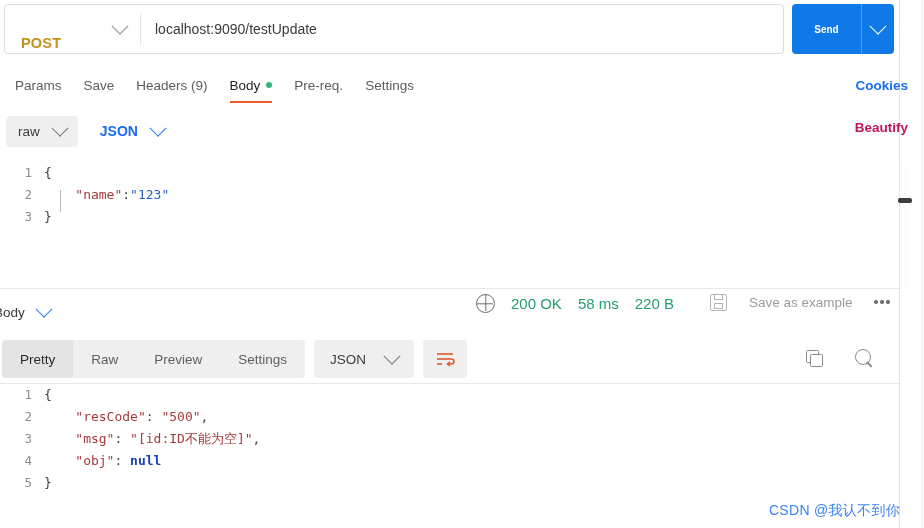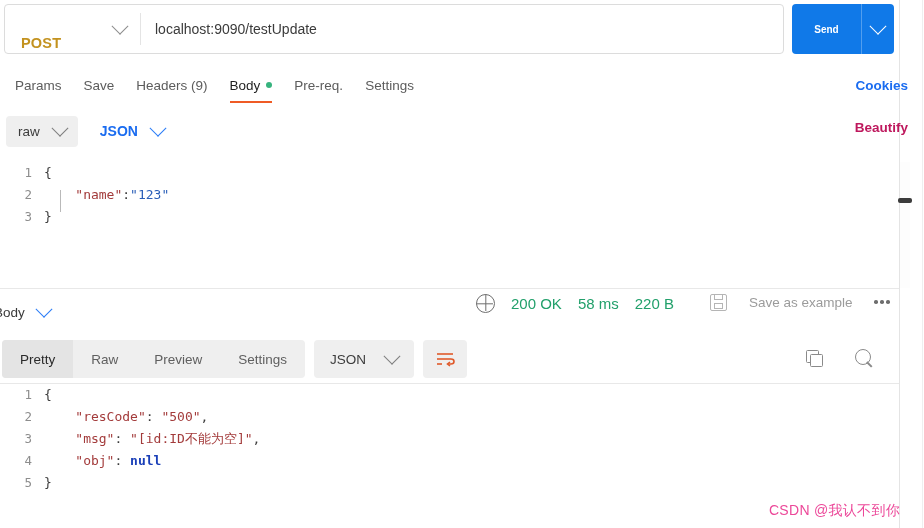--- a/index.html
+++ b/index.html
@@ -479,21 +479,21 @@
     top: 384px;
     width: 899px;
     height: 144px;
     background: #fff;
     overflow: hidden;
   }
   .watermark {
     position: absolute;
     right: 24px;
     bottom: 8px;
-    color: #ec4899;
+    color: #3b82f6;
     font-size: 14px;
     letter-spacing: 0.3px;
     user-select: none;
   }
   .wrap-svg { display:block; }
 </style>
 </head>
 <body>
 
 <div class="app">

